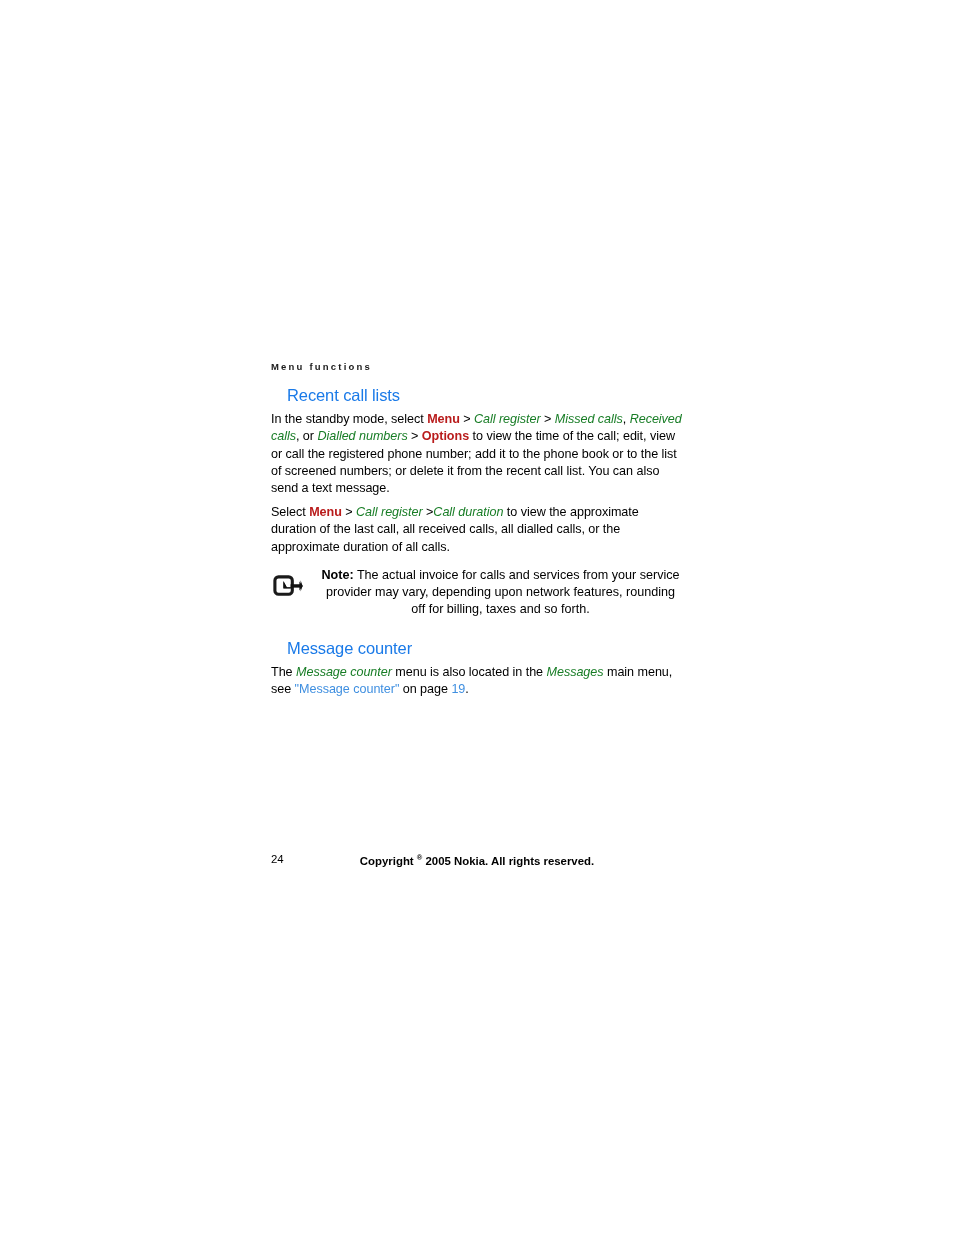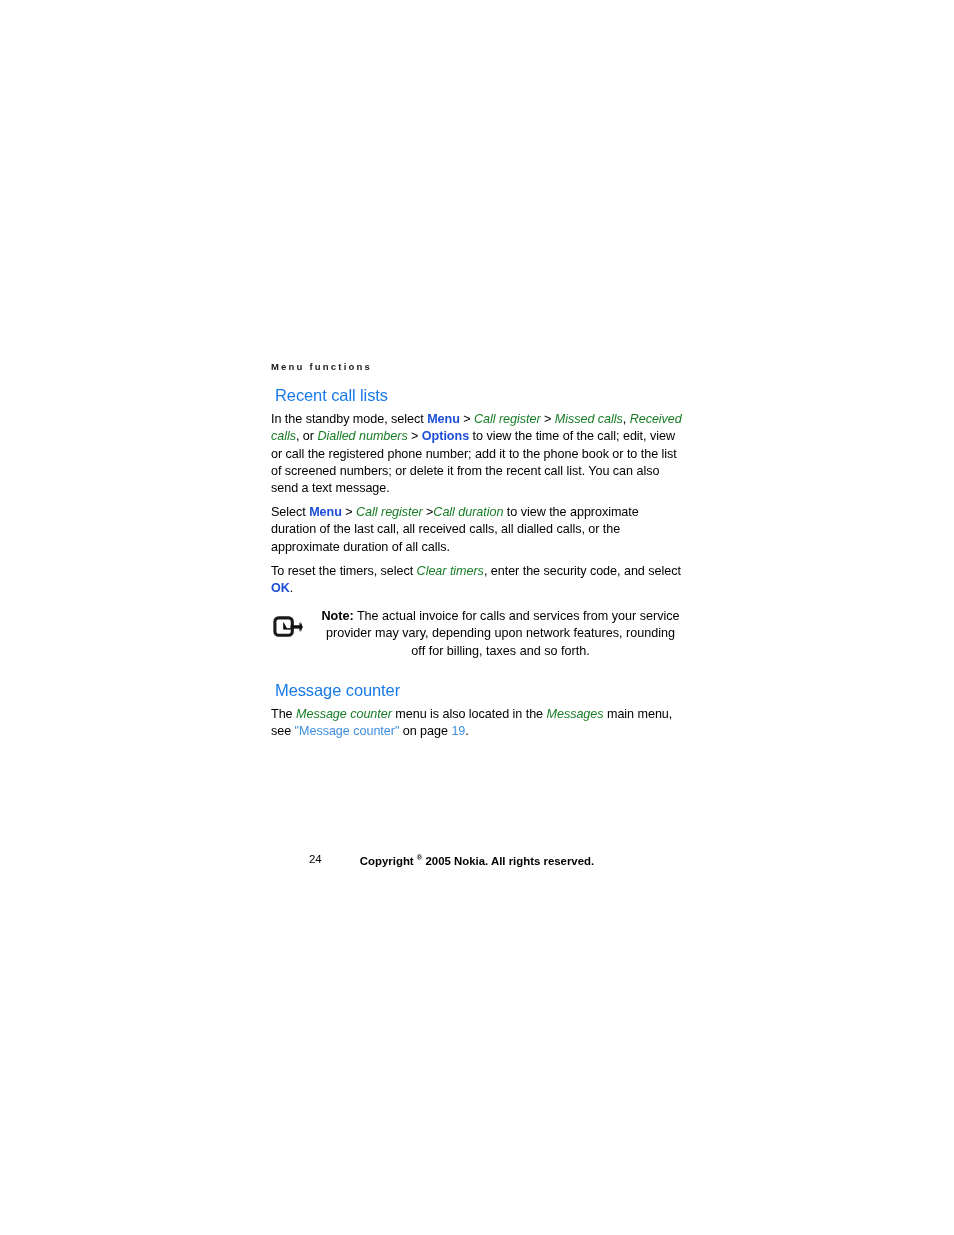--- a/index.html
+++ b/index.html
@@ -36,21 +36,21 @@
     letter-spacing: 2.2px;
     color: #1a1a1a;
     margin: 0 0 14px 0;
     line-height: 1.1;
   }
 
   h2.section-heading {
     font-size: 16.5px;
     font-weight: normal;
     color: #1a7ae8;
-    margin: 0 0 5px 4px;
+    margin: 0 0 5px 16px;
     line-height: 1.2;
     letter-spacing: -0.1px;
   }
   h2.section-heading.spaced {
     margin-top: 21px;
   }
 
   p.body-text {
     font-size: 12.6px;
     line-height: 17.2px;
@@ -59,21 +59,21 @@
     text-align: left;
     letter-spacing: -0.05px;
   }
   p.body-text:last-child { margin-bottom: 16px; }
 
   .ui-term {
     color: #187d26;
     font-style: italic;
   }
   .ui-key {
-    color: #1d4ed8;
+    color: #b91c1c;
     font-weight: bold;
     font-style: normal;
   }
   .xref {
     color: #3f8fe0;
   }
   .sep { color: #000000; font-style: normal; font-weight: normal; }
 
   .note-block {
     display: flex;
@@ -104,21 +104,20 @@
     top: 853px;
     width: 412px;
     font-size: 11.4px;
     color: #000000;
   }
   .footer .page-number {
     position: absolute;
     left: 0;
     top: 0;
     font-weight: normal;
-    margin-left: 38px;
   }
   .footer .copyright {
     position: absolute;
     left: 0;
     top: 0;
     width: 412px;
     text-align: center;
     font-weight: bold;
     font-size: 11.4px;
   }
@@ -137,21 +136,20 @@
     <div class="running-header">Menu functions</div>
 
     <h2 class="section-heading">Recent call lists</h2>
 
     <p class="body-text"><span>In the standby mode, select </span><span class="ui-key">Menu</span><span class="sep"> &gt; </span><span class="ui-term">Call register</span><span class="sep"> &gt; </span><span class="ui-term">Missed calls</span><span>, </span><span class="ui-term">Received calls</span><span>, or </span><span class="ui-term">Dialled numbers</span><span class="sep"> &gt; </span><span class="ui-key">Options</span><span> to view the time of the call; edit, view or call the registered phone number; add it to the phone book or to the list of screened numbers; or delete it from the recent call list. You can also send a text message.</span></p>
 
 
 
     <p class="body-text"><span>Select </span><span class="ui-key">Menu</span><span class="sep"> &gt; </span><span class="ui-term">Call register</span><span class="sep"> &gt;</span><span class="ui-term">Call duration</span><span> to view the approximate duration of the last call, all received calls, all dialled calls, or the approximate duration of all calls.</span></p>
 
-    <p class="body-text"><span>To reset the timers, select </span><span class="ui-term">Clear timers</span><span>, enter the security code, and select </span><span class="ui-key">OK</span><span>.</span></p>
 
     <div class="note-block">
       <div class="note-icon">
         <svg width="30" height="24" viewBox="0 0 30 24" xmlns="http://www.w3.org/2000/svg">
           <rect x="1.9" y="1.9" width="17.4" height="17.4" rx="3.6" ry="3.6" fill="none" stroke="#1a1a1a" stroke-width="3.1"></rect>
           <path d="M10.6 6.2 L10.6 13.2 L17.6 13.2 L17.6 9.3 L27.6 9.3 L27.6 5.2 L29.6 10.9 L27.6 16.6 L27.6 12.6 L14.0 12.6 Z" fill="#111111"></path>
           <path d="M10.3 5.9 L10.3 13.5 L18.4 13.5 L18.4 10.0 L26.4 10.0 L26.4 6.4 L29.8 11.0 L26.4 15.6 L26.4 12.2 L13.6 12.2 Z" fill="#111111"></path>
         </svg>
       </div>
       <p class="note-text"><span class="note-label">Note:</span><span> The actual invoice for calls and services from your service provider may vary, depending upon network features, rounding off for billing, taxes and so forth.</span></p>

